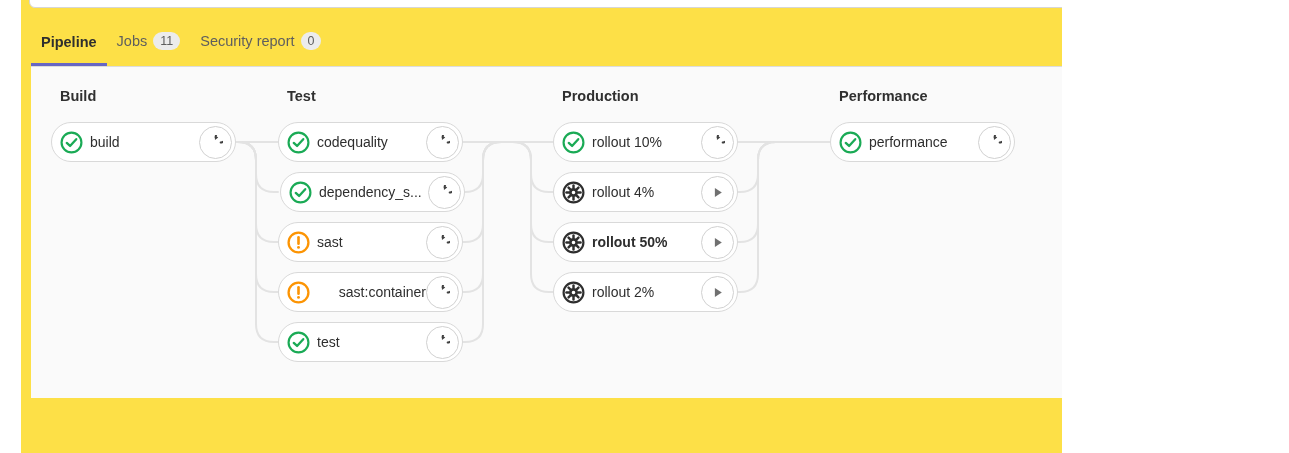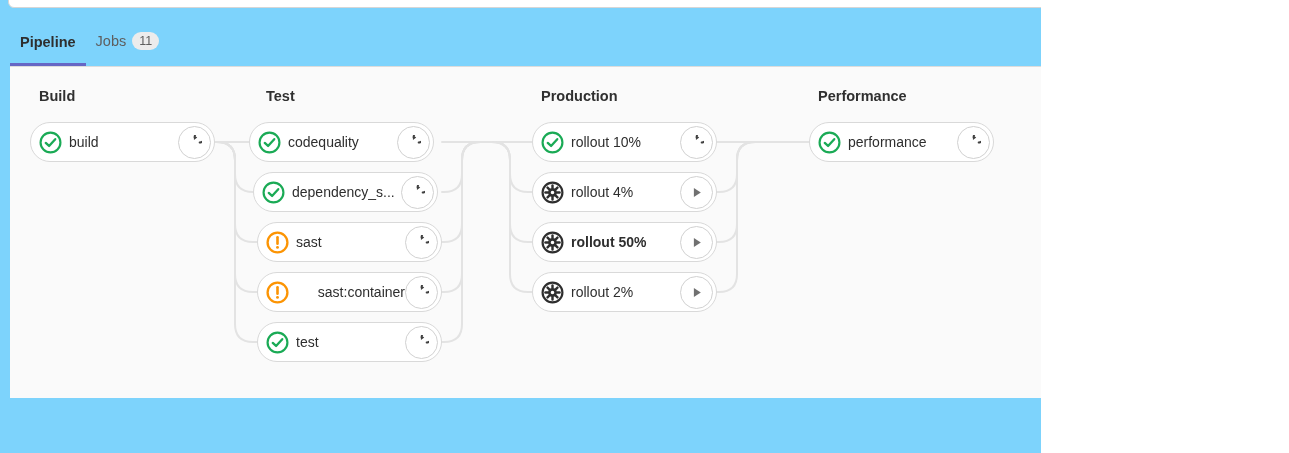--- a/index.html
+++ b/index.html
@@ -1,19 +1,19 @@
 <!DOCTYPE html>
 <html><head>
 <meta charset="utf-8">
 <style>
   * { margin:0; padding:0; box-sizing:border-box; }
   html,body { background:#fff; }
   .page {
     position:relative; width:1041px; height:453px; overflow:hidden;
-    background:#7dd3fc; font-family:"Liberation Sans", sans-serif; color:#2e2e2e;
+    background:#fde047; font-family:"Liberation Sans", sans-serif; color:#2e2e2e;margin-left:21px;
   }
   
   .top-remnant {
     position:absolute; left:8px; width:1273px; top:-34px; height:42px;
     background:#fff; border:1px solid #d6d6d6; border-radius:6px;
   }
   .tab-bar {
     position:absolute; top:8px; left:10px; width:1271px; height:59px;
     display:flex; align-items:flex-end; border-bottom:1px solid #dcdcdc;
   }
@@ -59,20 +59,24 @@
 
 <div class="page">
   <div class="top-remnant"></div>
   <nav class="tab-bar">
       <a class="tab active" style="border-bottom-color: rgb(102, 102, 196);">
         <span>Pipeline</span>
       </a>
       <a class="tab">
         <span>Jobs</span>
         <span class="badge">11</span>
+      </a>
+      <a class="tab">
+        <span>Security report</span>
+        <span class="badge">0</span>
       </a>
     </nav>
   <div class="graph-well">
     <svg class="connectors" width="1271" height="331">
         <path d="M 205 75 H 247" fill="none" stroke="#e3e3e3" stroke-width="2" stroke-linecap="round"></path>
         <path d="M 207 75 Q 225 75 225 93 V 107 Q 225 125 243 125 H 247" fill="none" stroke="#e3e3e3" stroke-width="2" stroke-linecap="round"></path>
         <path d="M 207 75 Q 225 75 225 93 V 157 Q 225 175 243 175 H 247" fill="none" stroke="#e3e3e3" stroke-width="2" stroke-linecap="round"></path>
         <path d="M 207 75 Q 225 75 225 93 V 207 Q 225 225 243 225 H 247" fill="none" stroke="#e3e3e3" stroke-width="2" stroke-linecap="round"></path>
         <path d="M 207 75 Q 225 75 225 93 V 257 Q 225 275 243 275 H 247" fill="none" stroke="#e3e3e3" stroke-width="2" stroke-linecap="round"></path>
         <path d="M 432 75 H 522" fill="none" stroke="#e3e3e3" stroke-width="2" stroke-linecap="round"></path>
@@ -100,38 +104,38 @@
         <button class="action-btn">
           <span style="display: flex;">
             <svg width="15" height="15" viewBox="0 0 16 16">
               <path d="M13.4 8 A5.4 5.4 0 1 0 8 2.6" fill="none" stroke="#404040" stroke-width="1.9" stroke-linecap="round"></path>
               <polygon points="7.4,0.2 7.4,5.2 10.9,2.7" fill="#404040"></polygon>
             </svg>
           </span>
         </button>
       </div>
       <div class="stage-title" style="left: 256px; top: 21px;">Test</div>
-      <div class="node" style="left: 239px; top: 55px;">
+      <div class="node" style="left: 247px; top: 55px;">
         <span class="status-icon">
           <svg width="23" height="23" viewBox="0 0 16 16">
             <circle cx="8" cy="8" r="6.9" fill="#fff" stroke="#1aaa55" stroke-width="1.5"></circle>
             <path d="M4.7 8.3 L7 10.4 L11.3 5.7" fill="none" stroke="#1aaa55" stroke-width="1.6" stroke-linecap="round" stroke-linejoin="round"></path>
           </svg>
         </span>
         <span class="job-label">codequality</span>
         <button class="action-btn">
           <span style="display: flex;">
             <svg width="15" height="15" viewBox="0 0 16 16">
               <path d="M13.4 8 A5.4 5.4 0 1 0 8 2.6" fill="none" stroke="#404040" stroke-width="1.9" stroke-linecap="round"></path>
               <polygon points="7.4,0.2 7.4,5.2 10.9,2.7" fill="#404040"></polygon>
             </svg>
           </span>
         </button>
       </div>
-      <div class="node" style="left: 243px; top: 105px;">
+      <div class="node" style="left: 249px; top: 105px;">
         <span class="status-icon">
           <svg width="23" height="23" viewBox="0 0 16 16">
             <circle cx="8" cy="8" r="6.9" fill="#fff" stroke="#1aaa55" stroke-width="1.5"></circle>
             <path d="M4.7 8.3 L7 10.4 L11.3 5.7" fill="none" stroke="#1aaa55" stroke-width="1.6" stroke-linecap="round" stroke-linejoin="round"></path>
           </svg>
         </span>
         <span class="job-label">dependency_s...</span>
         <button class="action-btn">
           <span style="display: flex;">
             <svg width="15" height="15" viewBox="0 0 16 16">

